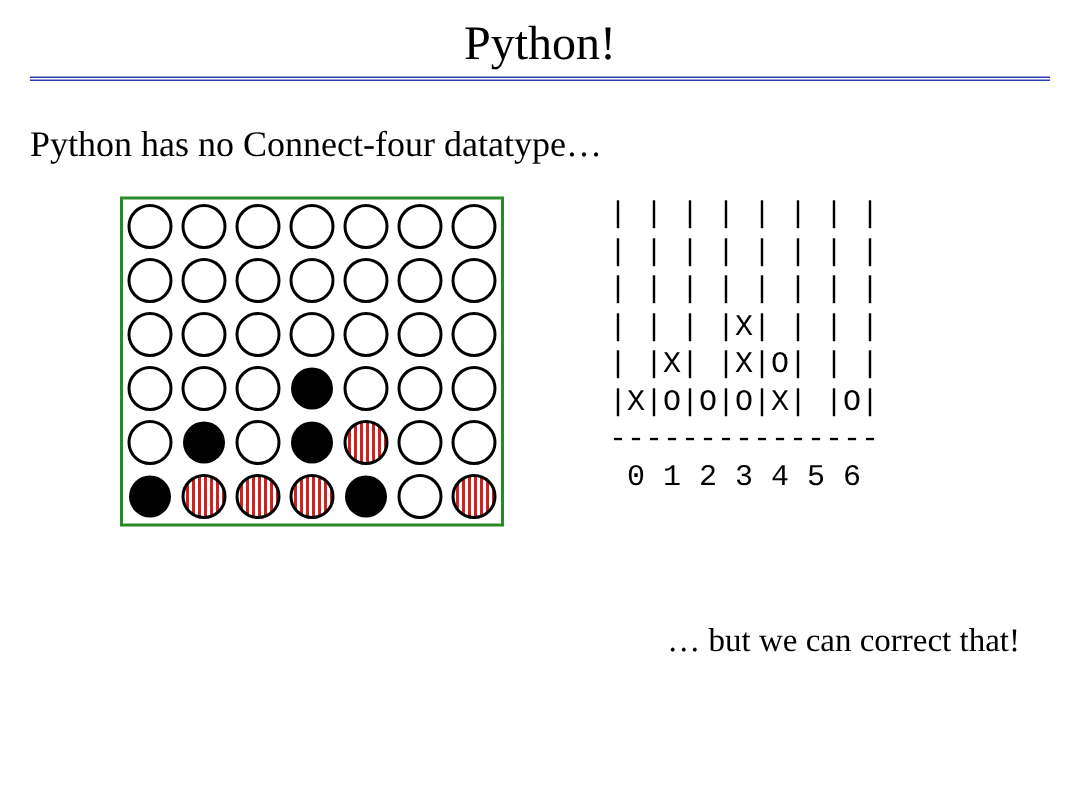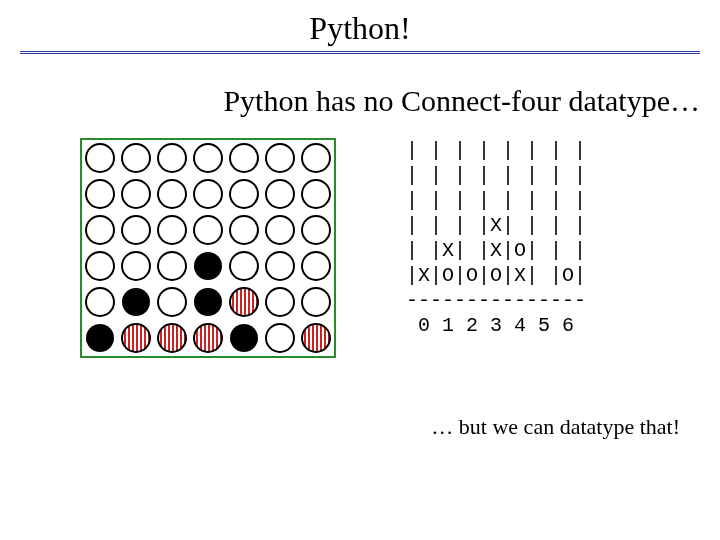--- a/index.html
+++ b/index.html
@@ -16,23 +16,22 @@
       font-size: 32px;
       padding-top: 10px;
       padding-bottom: 4px;
     }
     .title-rule {
       margin: 0 20px;
       border-top: 3px double #2a3eb1;
       height: 0;
     }
     .subtitle {
-      font-size: 30px;
+      font-size: 24px;
       padding: 30px 20px 10px 20px;
-      text-align: right;
     }
     .content {
       display: flex;
       gap: 70px;
       padding: 10px 20px 0 80px;
       align-items: flex-start;
     }
     .board {
       border: 2px solid #2a8a2a;
       display: inline-block;
@@ -337,13 +336,13 @@
 | | | | | | | |
 | | | | | | | |
 | | | |X| | | |
 | |X| |X|O| | |
 |X|O|O|O|X| |O|
 ---------------
  0 1 2 3 4 5 6</div>
 
 </div>
 
-<div class="footer">… but we can datatype that!</div>
+<div class="footer">… but we can correct that!</div>
 
 </body></html>

